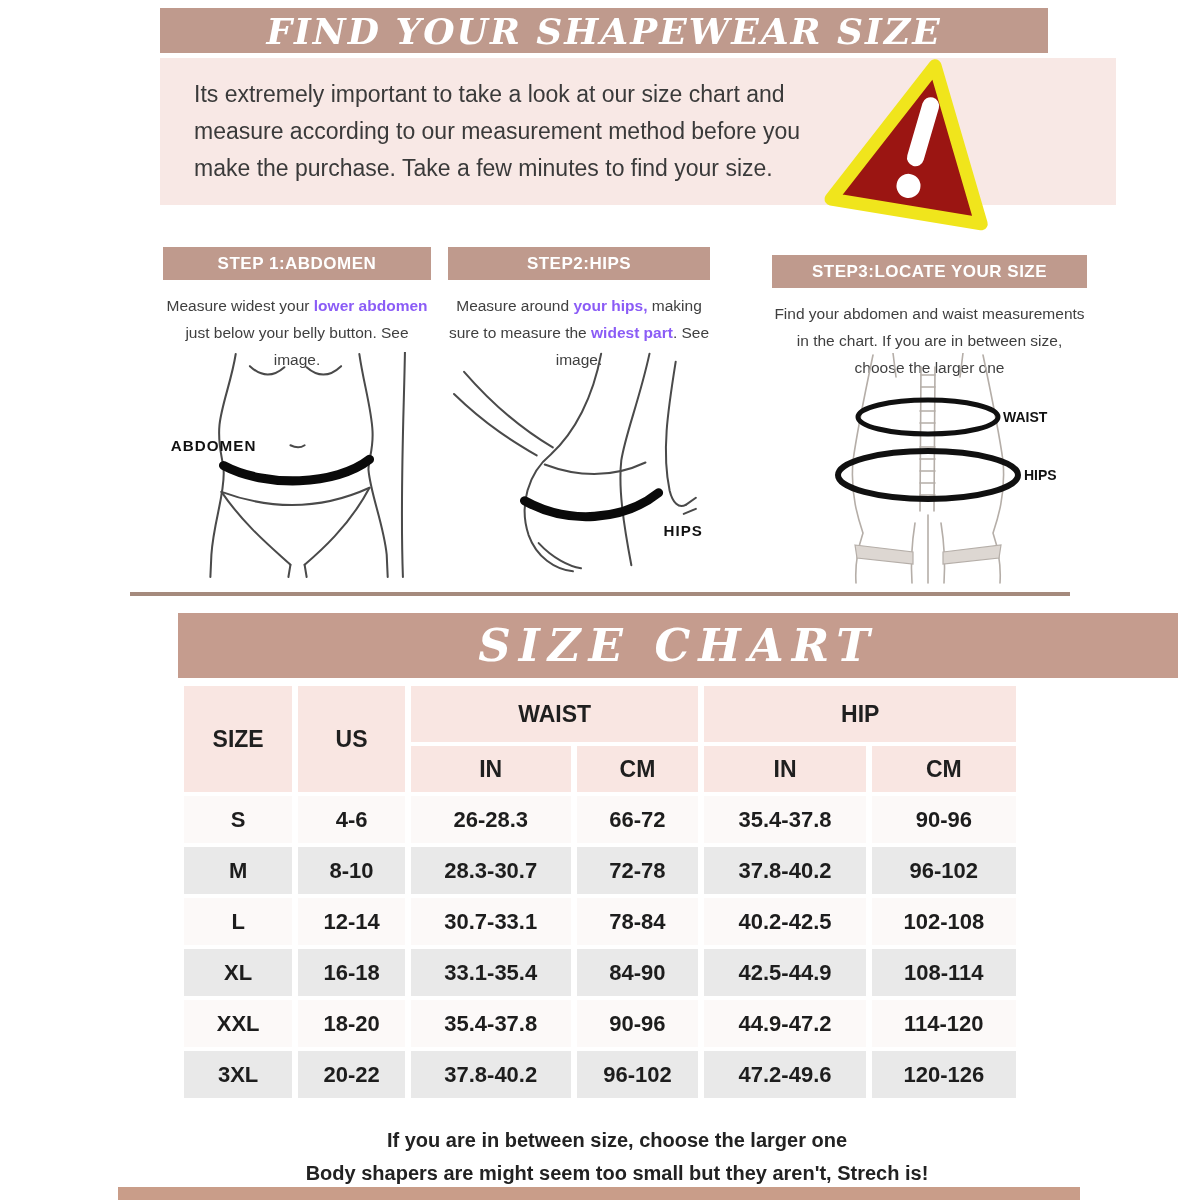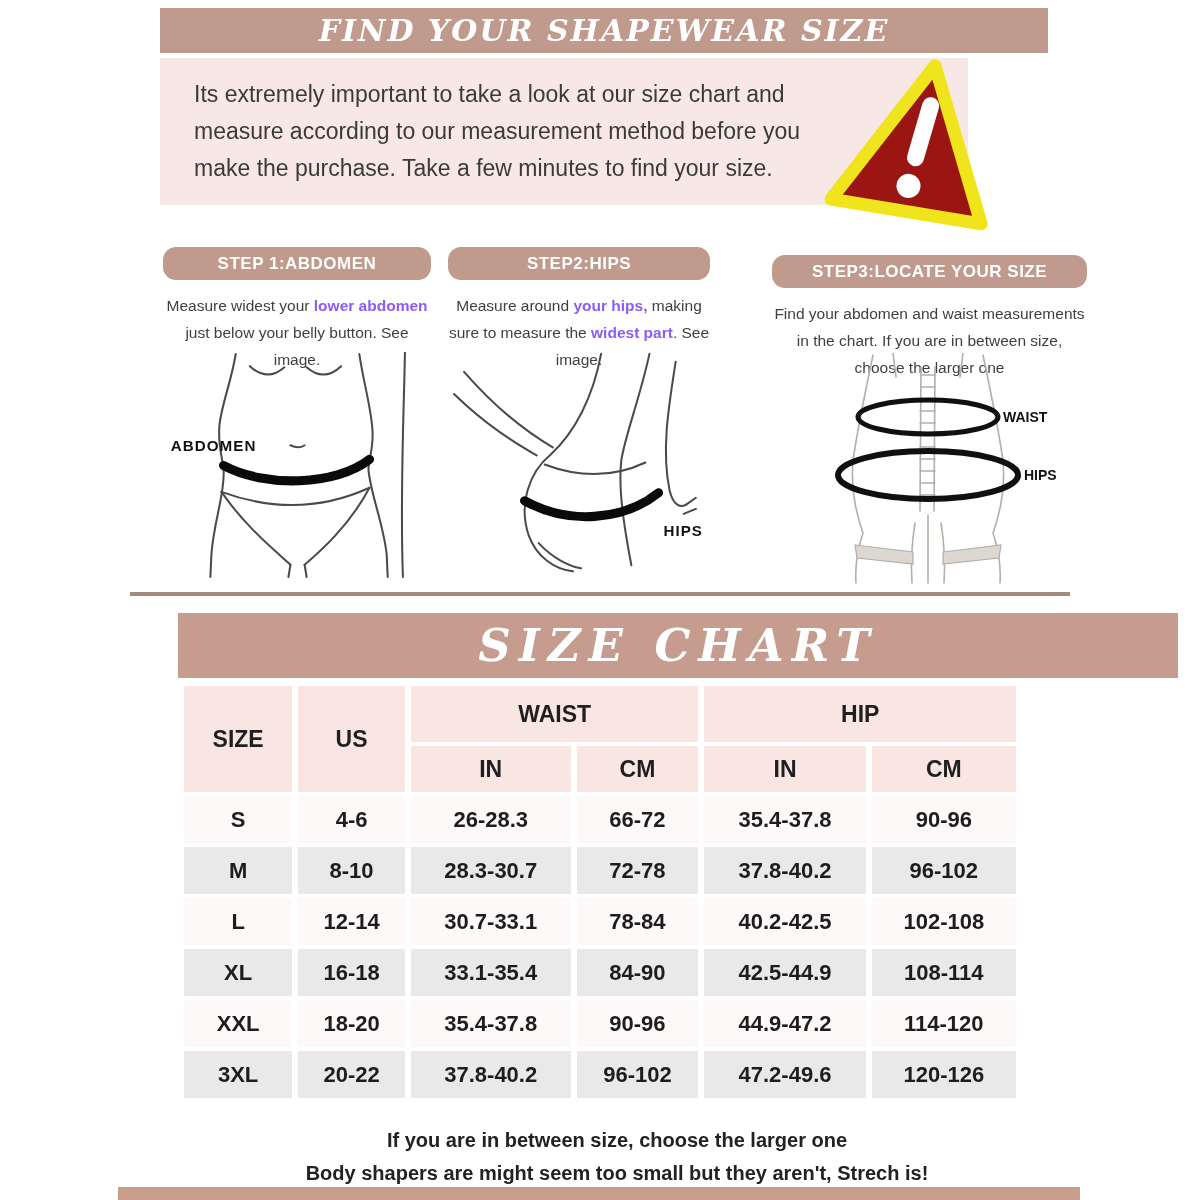--- a/index.html
+++ b/index.html
@@ -3,37 +3,37 @@
 <meta charset="utf-8">
 <style>
   html,body{margin:0;padding:0;background:#fff;}
   #page{position:relative;width:1200px;height:1200px;background:#ffffff;overflow:hidden;
         font-family:"Liberation Sans",sans-serif;}
 
   
   .top-title{position:absolute;left:160px;top:8px;width:888px;height:45px;background:#bf9a8d;
              color:#fff;text-align:center;line-height:46px;
              font-family:"DejaVu Serif",serif;font-style:italic;font-weight:700;
-             font-size:30px;letter-spacing:2px;}
-
-  
-  .intro-box{position:absolute;left:160px;top:58px;width:808px;height:147px;background:#f8e8e5;}
+             font-size:36px;letter-spacing:2px;}
+
+  
+  .intro-box{position:absolute;left:160px;top:58px;width:956px;height:147px;background:#f8e8e5;}
   .intro-text{position:absolute;left:34px;top:18px;width:648px;
               font-size:23px;line-height:37px;color:#3a3a3a;}
 
   
   .warning{position:absolute;left:818px;top:46px;width:200px;height:200px;z-index:3;}
 
   
   .step{position:absolute;top:247px;}
   #step1{left:163px;width:268px;}
   #step2{left:448px;width:262px;}
   #step3{left:772px;width:315px;margin-top:8px;}
   .step-bar{height:33px;background:#bf9a8d;color:#fff;text-align:center;line-height:33px;
-            font-weight:700;font-size:17px;letter-spacing:0.5px;border-radius:13px;}
+            font-weight:700;font-size:17px;letter-spacing:0.5px;}
   .step-text{margin-top:12px;font-size:15.5px;line-height:27px;text-align:center;color:#3f3f3f;}
   .step-text b{color:#8b5cf6;}
 
   .figure{position:absolute;}
   #fig1{left:168px;top:352px;width:255px;height:228px;}
   #fig2{left:452px;top:350px;width:262px;height:230px;}
   #fig3{left:795px;top:353px;width:272px;height:232px;}
   .figure svg{width:100%;height:100%;}
   .fig-label{font-family:"Liberation Sans",sans-serif;font-weight:700;fill:#111;}
 

